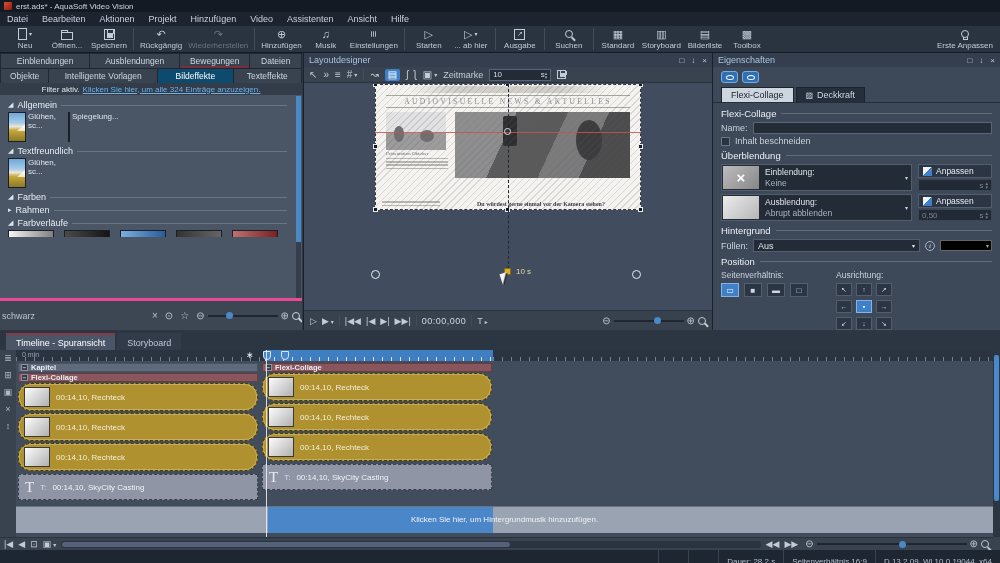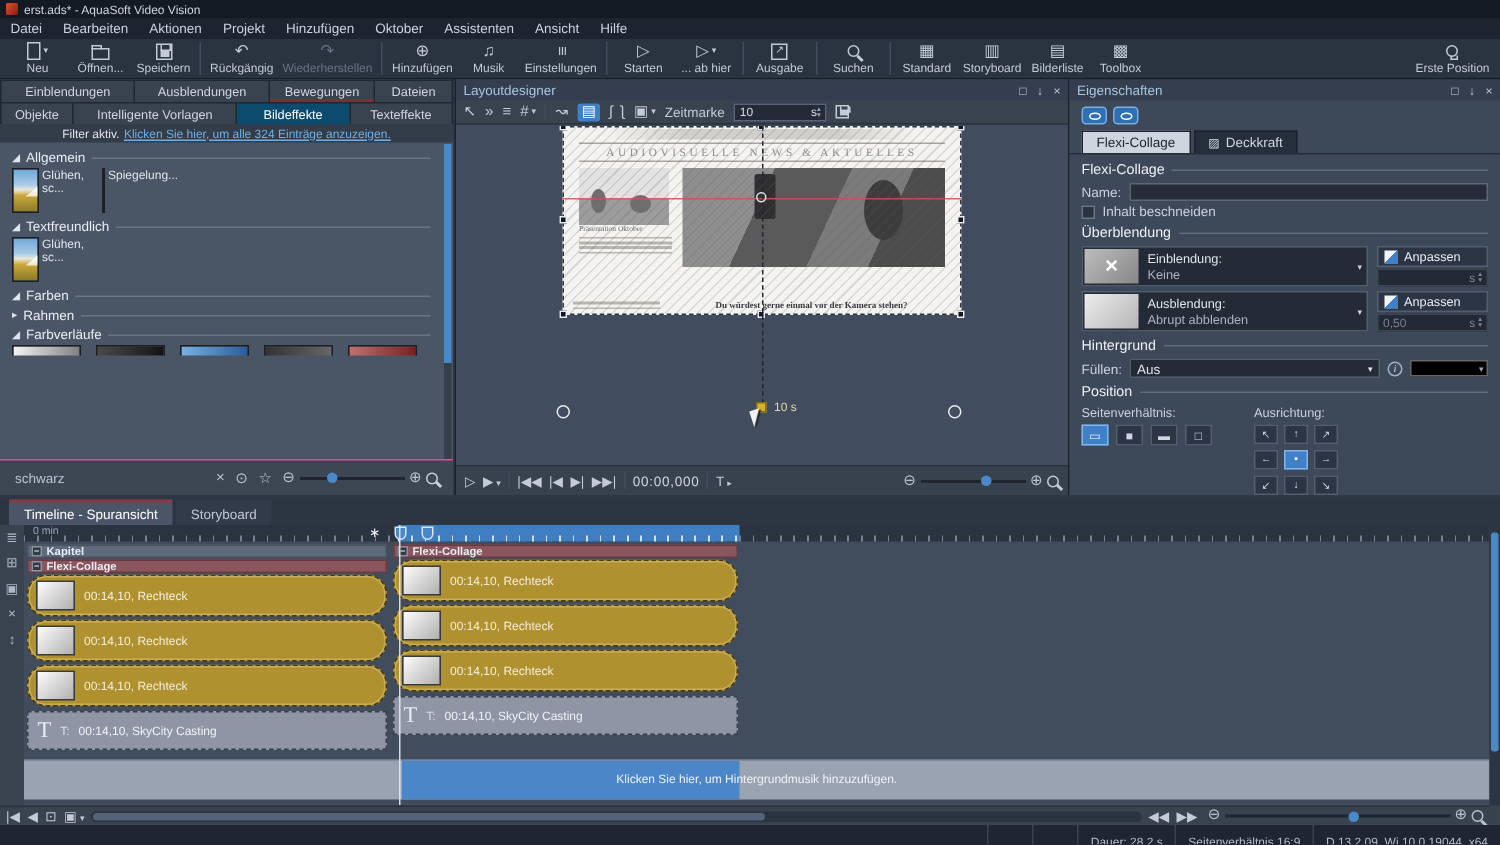--- a/index.html
+++ b/index.html
@@ -61,21 +61,21 @@
 .peak{position:absolute;left:8px;top:8px;width:0;height:0;border-left:12px solid transparent;border-right:12px solid transparent;border-bottom:10px solid rgba(255,255,255,.75)}
 .grads{display:flex;gap:10px;height:7px;overflow:hidden;margin-top:1px}
 .grad{width:46px;height:16px;border:1px solid #1a1f28;flex:none}
 .g1{background:linear-gradient(90deg,#f5f5f5,#808080)}
 .g2{background:linear-gradient(90deg,#4a4a4a,#141414)}
 .g3{background:linear-gradient(90deg,#7ab0e0,#2a5c9c)}
 .g4{background:linear-gradient(90deg,#333,#666)}
 .g5{background:linear-gradient(90deg,#c07070,#7a2020)}
 .vscroll{position:absolute;right:1px;top:43px;bottom:20px;width:5px;background:#353e4b}
 .vthumb{position:absolute;top:0;height:68%;width:100%;background:#4a89c8}
-.search-bar{position:absolute;bottom:0;height:24px;left:0;right:0;background:#3d4754;border-top:1px solid #ec4899;display:flex;align-items:center;font-size:9px;padding:0 10px;gap:7px}
+.search-bar{position:absolute;bottom:0;height:32px;left:0;right:0;background:#3d4754;border-top:3px solid #ec4899;display:flex;align-items:center;font-size:9px;padding:0 2px;gap:7px}
 .query{flex:1;color:#b9c3d0}
 .sicon{color:#b9c3d0;font-size:10px}
 
 .center-panel{position:absolute;left:303px;top:53px;width:410px;height:277px;background:#3f4a5a;border-left:1px solid #1a212b;border-right:1px solid #1a212b}
 .ptools{height:16px;display:flex;align-items:center;gap:6px;padding:0 5px;background:#39434f;border-bottom:1px solid #2a323d;font-size:10px;color:#c2cbd6}
 .tool{display:flex;align-items:center;line-height:12px}
 .tool.active{background:#3f80c8;color:#fff;border-radius:2px;padding:0 3px}
 .vsep{width:1px;height:11px;background:#414c5c}
 .spin{display:flex;align-items:center;background:#232b36;border:1px solid #59637a;height:12px;padding:0 3px;font-size:8px;width:62px;color:#d8dee8}
 .spin .val{flex:1}
@@ -195,21 +195,21 @@
     <span class="logo"></span>
     <span>erst.ads* - AquaSoft Video Vision</span>
   </div>
 
   <div class="menubar">
     <span class="menu-item">Datei</span>
     <span class="menu-item">Bearbeiten</span>
     <span class="menu-item">Aktionen</span>
     <span class="menu-item">Projekt</span>
     <span class="menu-item">Hinzufügen</span>
-    <span class="menu-item">Oktober</span>
+    <span class="menu-item">Video</span>
     <span class="menu-item">Assistenten</span>
     <span class="menu-item">Ansicht</span>
     <span class="menu-item">Hilfe</span>
   </div>
 
   <div class="toolbar">
     <div class="tbtn">
       <span class="ticon">
           <span class="i-doc"></span>
           <span class="caret">▾</span>
@@ -290,21 +290,21 @@
     </div>
     <div class="tbtn">
       <span class="ticon">▩</span>
       <span>Toolbox</span>
     </div>
     <div class="spacer"></div>
     <div class="tbtn">
       <span class="ticon">
           <span class="bulb"></span>
         </span>
-      <span>Erste Position</span>
+      <span>Erste Anpassen</span>
     </div>
   </div>
 
   <div class="left-panel">
     <div class="ltab-row">
       <div class="ltab" style="flex:1.4">Einblendungen</div>
       <div class="ltab" style="flex:1.4">Ausblendungen</div>
       <div class="ltab marked" style="flex:1.1">Bewegungen</div>
       <div class="ltab" style="flex:0.8">Dateien</div>
     </div>

